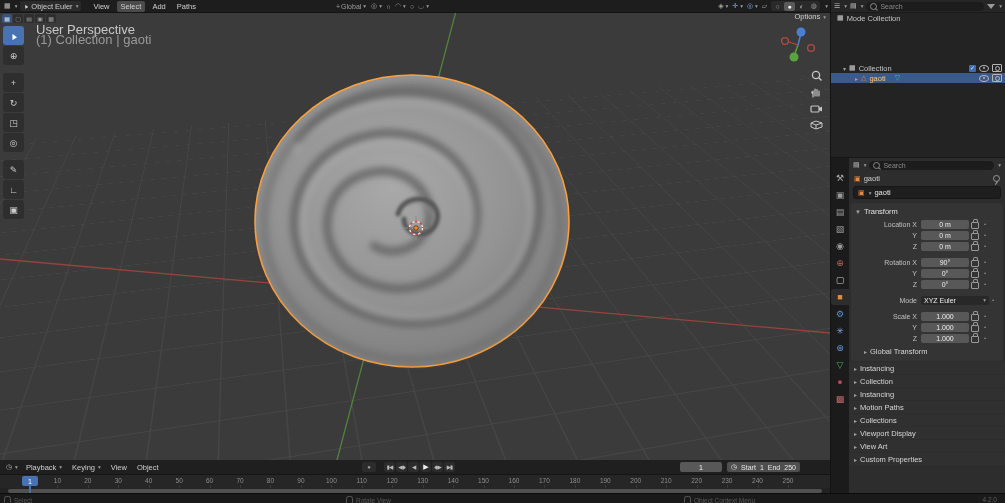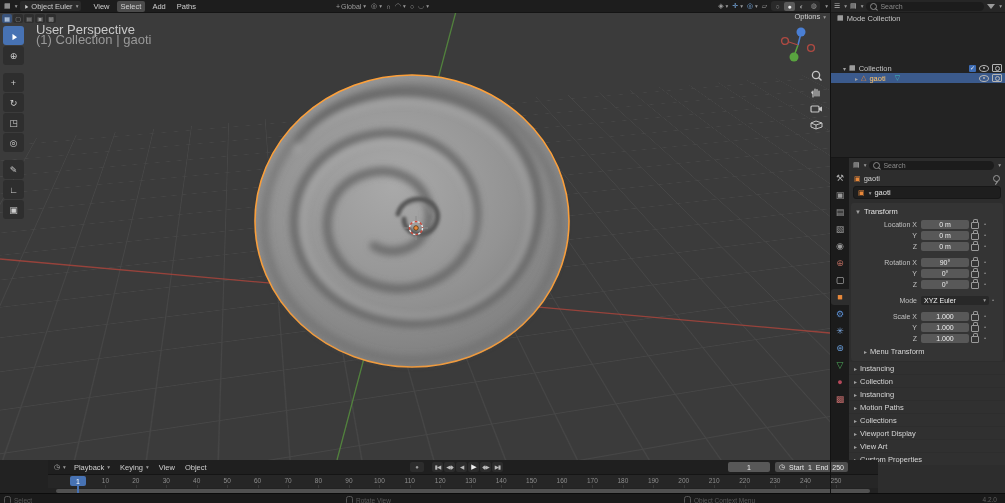--- a/index.html
+++ b/index.html
@@ -84,21 +84,21 @@
   .field.drop{width:62px;background:#282828;justify-content:space-between;padding:0 3px;}
   .lockwrap{width:12px;display:flex;justify-content:center;flex:none;}
   .lock{width:6px;height:5px;border:1px solid #9a9a9a;border-radius:1px;position:relative;margin-top:2px;}
   .lock::before{content:"";position:absolute;left:1px;top:-3.5px;width:3px;height:3px;border:1px solid #9a9a9a;border-bottom:none;border-radius:2px 2px 0 0;}
   .dot{width:8px;text-align:center;color:#8f8f8f;font-size:6px;flex:none;}
   .gap6{height:5px;}
   .panel-row{display:flex;align-items:center;gap:3px;height:12px;background:#303030;margin-top:1px;padding:0 5px;color:#d6d6d6;}
   .panel-row.inset{background:transparent;margin:2px 0 0 8px;}
   .parrow{color:#9f9f9f;font-size:6px;}
   
-  #timeline{left:0;top:460px;width:830px;height:33px;background:#222;padding-left:48px;}
+  #timeline{left:0;top:460px;width:830px;height:33px;background:#222;}
   #tl-menus{display:flex;align-items:center;height:14px;background:#1f1f1f;border-bottom:1px solid #151515;
             font-size:7.5px;color:#cfcfcf;gap:8px;padding:0 6px;position:relative;}
   #tl-menus .m{display:flex;align-items:center;gap:2px;}
   #autokey{position:absolute;left:362px;top:2px;width:14px;height:10px;background:#2c2c2c;border-radius:2px;
            display:flex;align-items:center;justify-content:center;color:#9a9a9a;font-size:6px;}
   #playback{position:absolute;left:384px;top:2px;display:flex;gap:1px;}
   .pb{width:11px;height:10px;background:#2c2c2c;border-radius:2px;display:flex;align-items:center;justify-content:center;
       font-size:5.5px;color:#b9b9b9;letter-spacing:-1px;}
   .pb.play{color:#f0f0f0;font-size:7px;}
   #frame-field{position:absolute;left:680px;top:2px;width:42px;height:10px;background:#585858;border-radius:2px;
@@ -527,21 +527,21 @@
             </div>
             <span class="lockwrap">
               <span class="lock"></span>
             </span>
             <span class="dot">•</span>
           </div>
         </div>
       <div id="inset-panels">
           <div class="panel-row inset">
             <span class="parrow">▸</span>
-            <span>Menu Transform</span>
+            <span>Global Transform</span>
           </div>
         </div>
     </div>
     <div id="prop-panels">
         <div class="panel-row">
           <span class="parrow">▸</span>
           <span>Instancing</span>
         </div>
         <div class="panel-row">
           <span class="parrow">▸</span>

